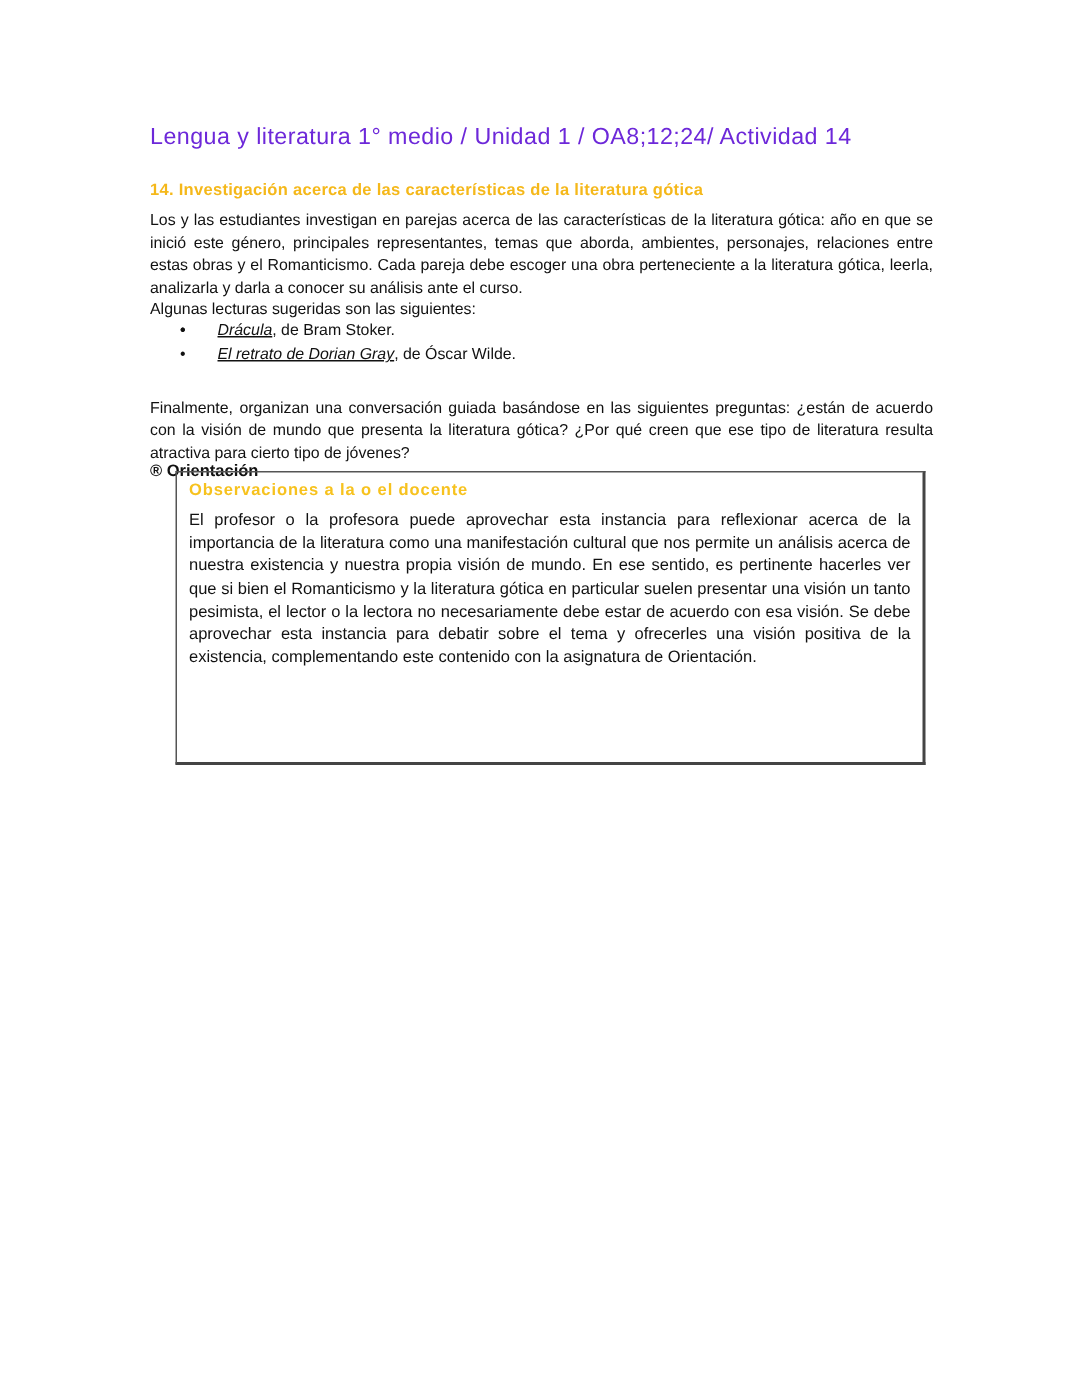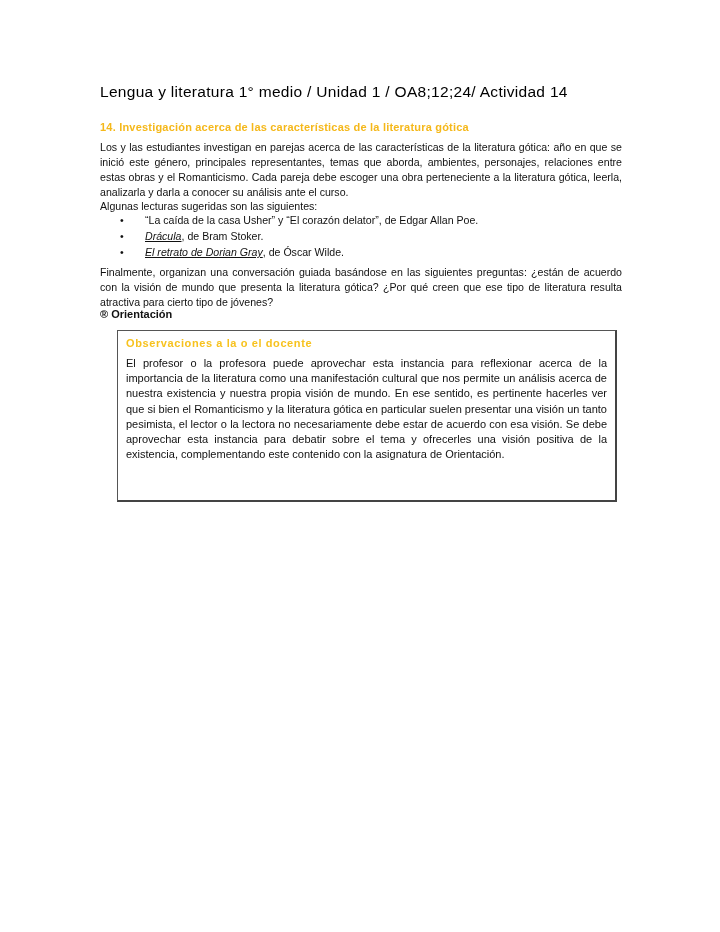--- a/index.html
+++ b/index.html
@@ -2,21 +2,21 @@
 <html><head>
 <meta charset="utf-8">
 <style>
   html, body { margin: 0; padding: 0; }
   body {
     width: 720px; height: 932px; background: #ffffff; position: relative;
     font-family: "Liberation Sans", sans-serif; color: #111;
   }
   .page-title {
     position: absolute; left: 100px; top: 83px;
-    font-size: 15.5px; color: #000000; letter-spacing: 0.3px; white-space: nowrap;
+    font-size: 15.5px; color: #6d28d9; letter-spacing: 0.3px; white-space: nowrap;
   }
   .section-title {
     position: absolute; left: 100px; top: 121px;
     font-size: 11px; font-weight: bold; color: #F5B81A; letter-spacing: 0.2px; white-space: nowrap;
   }
   .para {
     position: absolute; left: 100px; width: 522px;
     font-size: 10.6px; line-height: 15px; text-align: justify; margin: 0;
   }
   #p1 { top: 140px; }
@@ -26,21 +26,21 @@
     position: absolute; left: 100px; top: 212px; width: 520px;
     margin: 0; padding: 0; list-style: none; font-size: 10.6px; line-height: 16px;
   }
   ul.readings li { position: relative; padding-left: 45px; }
   ul.readings li .bullet { position: absolute; left: 20px; top: 0; }
   .orient {
     position: absolute; left: 100px; top: 308px;
     font-size: 11px; font-weight: bold; white-space: nowrap; text-align: right;
   }
   .obs-box {
-    position: absolute; left: 117px; top: 330px; width: 500px; height: 172px;
+    position: absolute; left: 117px; top: 314px; width: 500px; height: 196px;
     border: 1px solid #555; border-right: 2px solid #444; border-bottom: 2px solid #444;
     box-sizing: border-box; padding: 6px 8px 0 8px;
   }
   .obs-title {
     font-size: 11px; font-weight: bold; color: #F7C21E; letter-spacing: 0.6px; margin: 0 0 7px 0;
   }
   .obs-para {
     font-size: 11px; line-height: 15.2px; text-align: justify; margin: 1px 0 6px 0; color: #111;
   }
   em { font-style: italic; text-decoration: underline; }
@@ -52,21 +52,20 @@
 
 <div class="section-title">14. Investigación acerca de las características de la literatura gótica</div>
 
 <p class="para" id="p1">Los y las estudiantes investigan en parejas acerca de las características de la literatura gótica: año en que se inició este género, principales representantes, temas que aborda, ambientes, personajes, relaciones entre estas obras y el Romanticismo. Cada pareja debe escoger una obra perteneciente a la literatura gótica, leerla, analizarla y darla a conocer su análisis ante el curso.</p>
 
 <p class="para" id="p2">Algunas lecturas sugeridas son las siguientes:</p>
 
 <ul class="readings">
   <li>
     <span class="bullet">•</span>
-    <span>“La caída de la casa Usher” y “El corazón delator”, de Edgar Allan Poe.</span>
   </li>
   <li>
     <span class="bullet">•</span>
     <em>Drácula</em><span>, de Bram Stoker.</span>
   </li>
   <li>
     <span class="bullet">•</span>
     <em>El retrato de Dorian Gray</em><span>, de Óscar Wilde.</span>
   </li>
 </ul>

